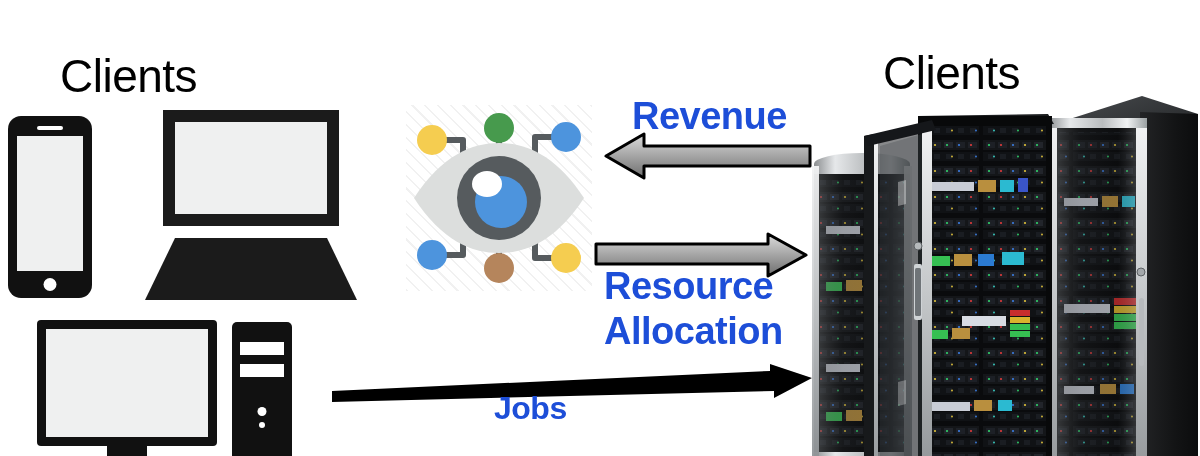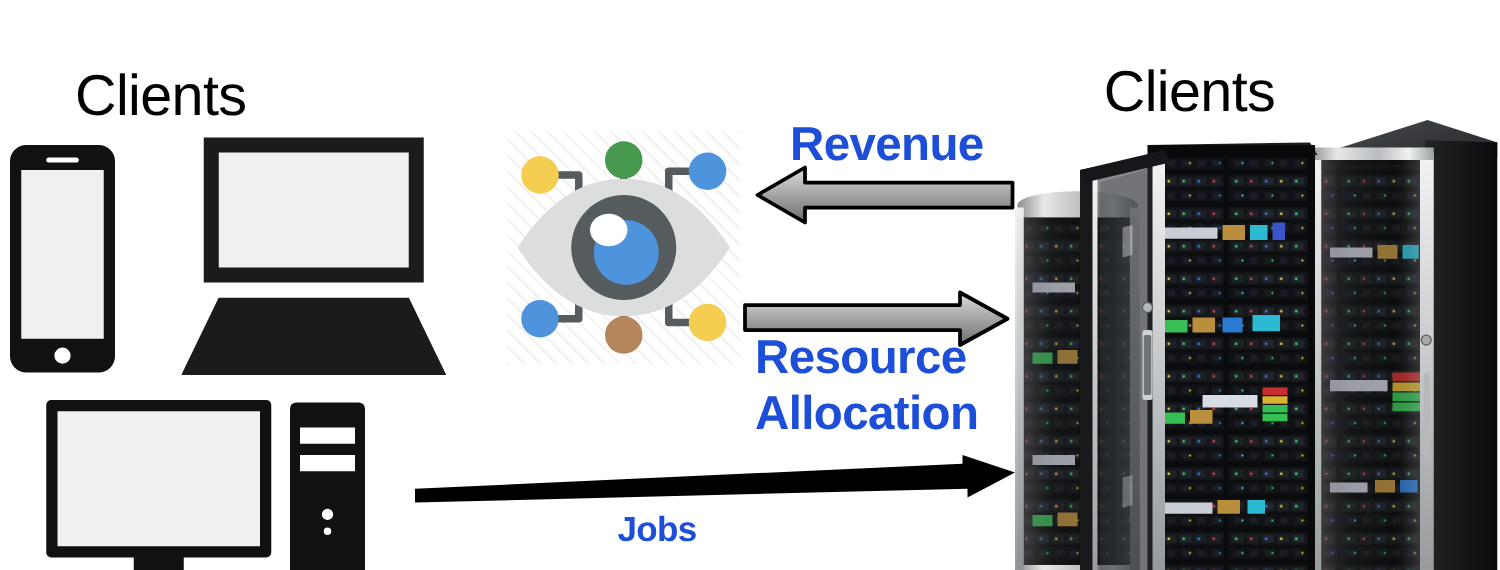--- a/index.html
+++ b/index.html
@@ -108,21 +108,21 @@
 
   
   #revenue-arrow{left:604px;top:84px;width:208px;height:48px;}
   #revenue-label{left:632px;top:48px;}
 
   #resalloc-arrow{left:594px;top:184px;width:214px;height:46px;}
   #resalloc-label1{left:604px;top:218px;}
   #resalloc-label2{left:604px;top:263px;}
 
   #jobs-arrow{left:332px;top:316px;width:480px;height:42px;}
-  #jobs-label{left:494px;top:356px;font-size:28px;}
+  #jobs-label{left:494px;top:340px;font-size:32px;}
 
   
   #cluster-title{left:883px;top:2px;}
   #cluster{left:802px;top:38px;width:396px;height:412px;}
 </style>
 </head>
 <body>
 
 <div id="stage">
 

